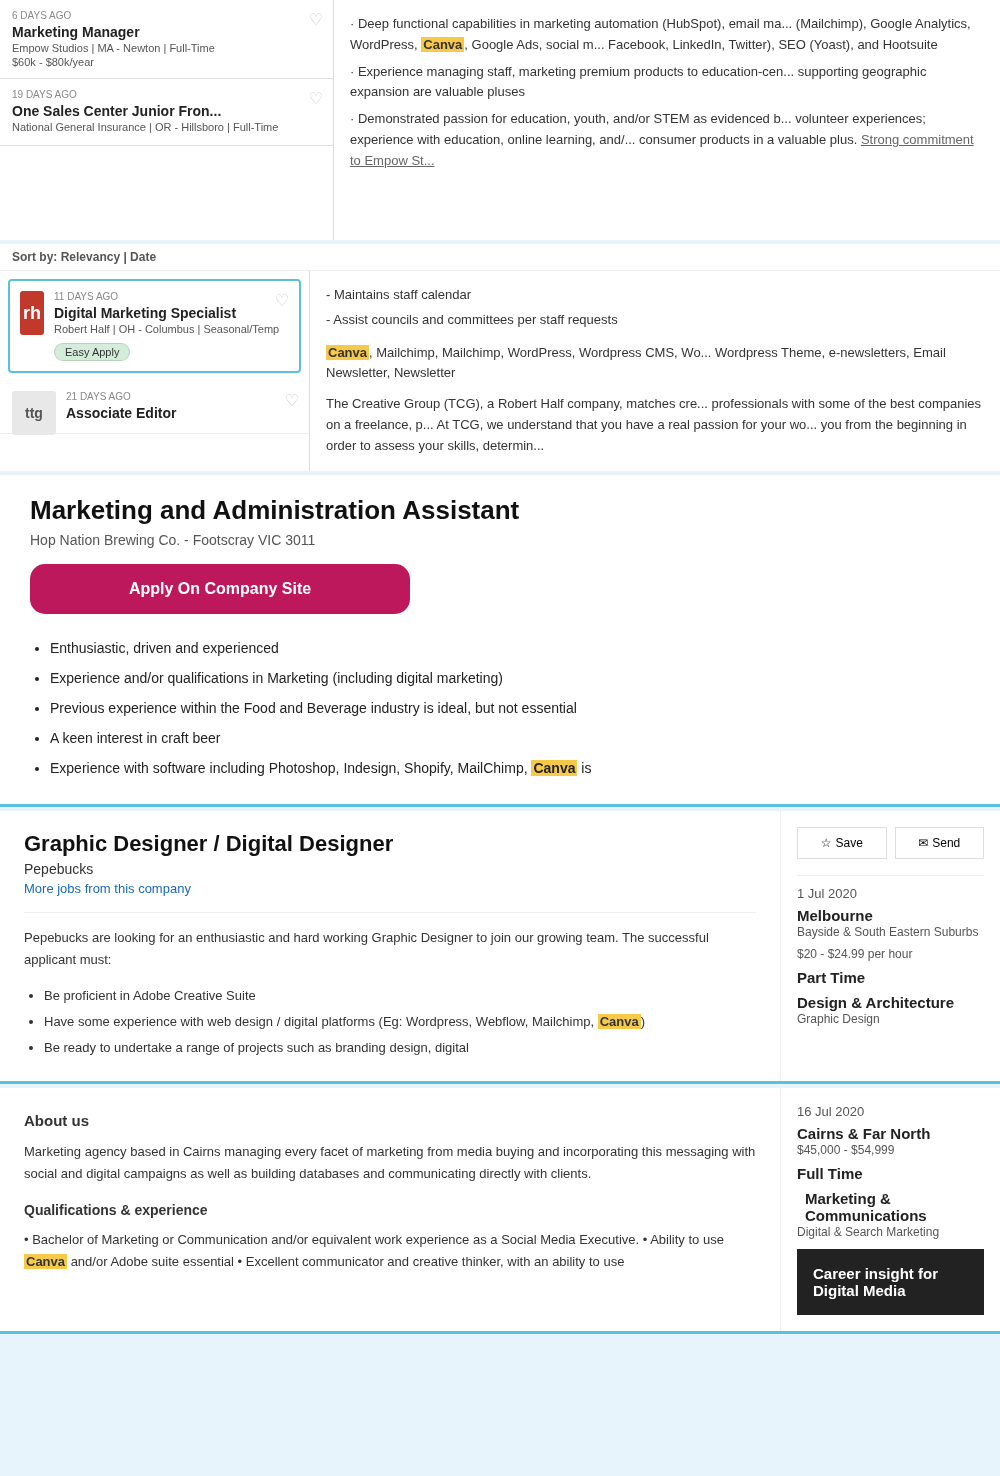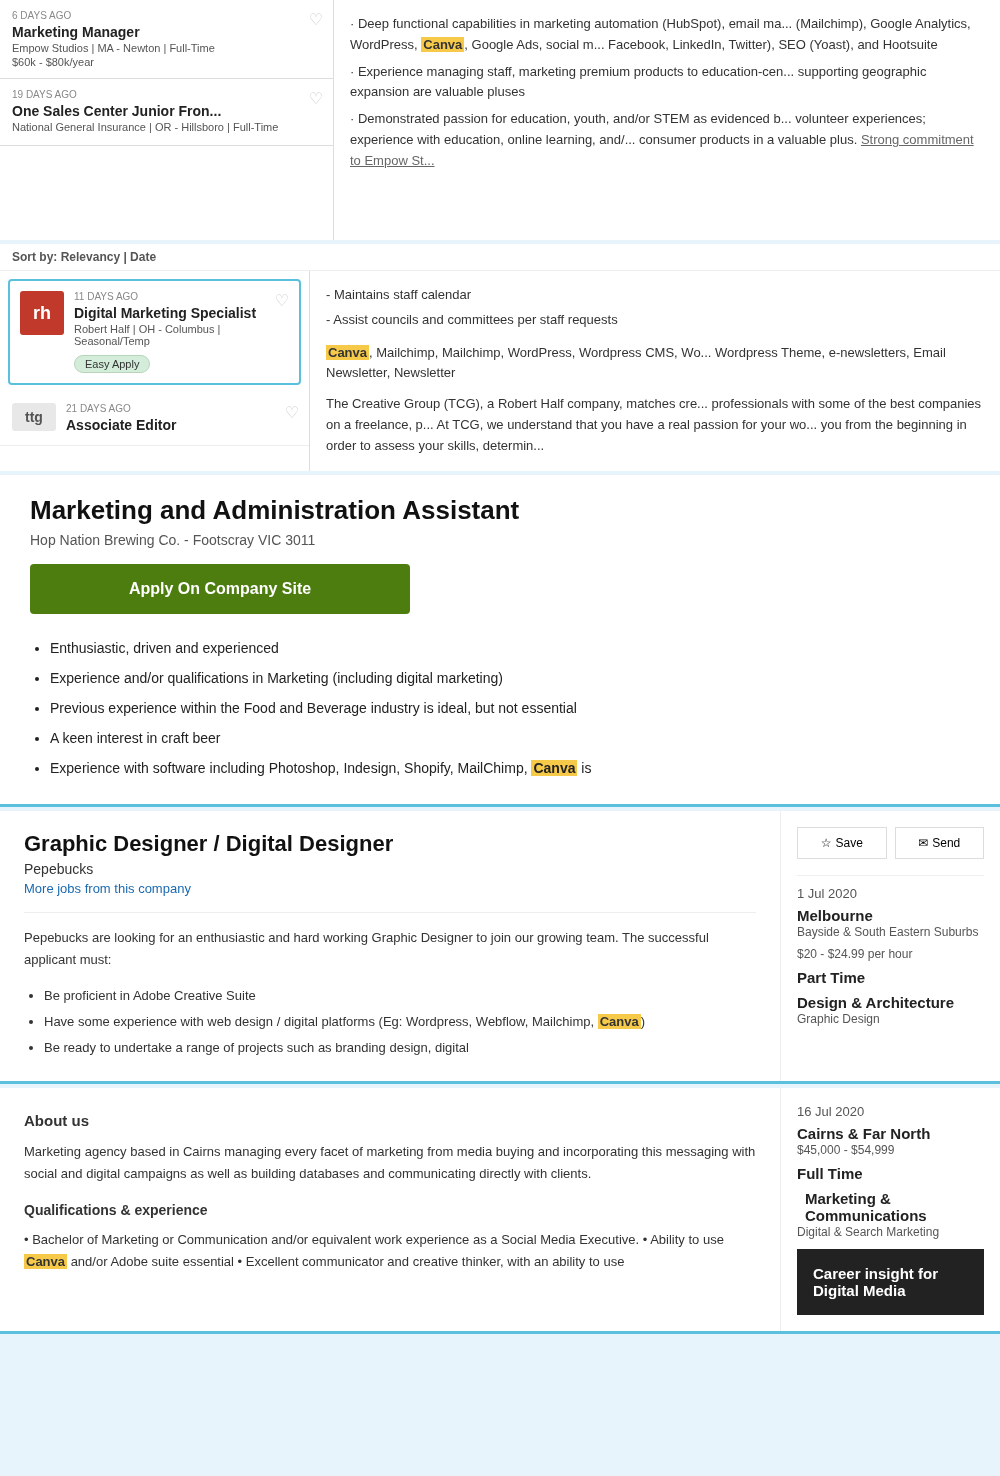--- a/index.html
+++ b/index.html
@@ -22,36 +22,36 @@
     .detail-top li { margin-bottom: 6px; }
     .canva-highlight { background: #f7c948; padding: 0 2px; font-weight: bold; }
 
     
     .sort-bar { background: white; padding: 6px 12px; font-size: 12px; color: #555; border-bottom: 1px solid #eee; }
     .sort-bar span { font-weight: bold; }
 
     
     .job-list-mid { width: 310px; border-right: 1px solid #ddd; }
     .job-card-mid { border: 2px solid #5bc0de; border-radius: 4px; margin: 8px; padding: 10px; position: relative; }
-    .rh-logo { width: 44px; height: 44px; background: #c0392b; display: flex; align-items: center; justify-content: center; color: white; font-weight: bold; font-size: 18px; border-radius: 3px; float: left; margin-right: 10px; }
+    .rh-logo { width: 24px; height: 44px; background: #c0392b; display: flex; align-items: center; justify-content: center; color: white; font-weight: bold; font-size: 18px; border-radius: 3px; float: left; margin-right: 10px; }
     .job-card-info { overflow: hidden; }
     .easy-apply-badge { display: inline-block; background: #d4edda; color: #333; border-radius: 12px; font-size: 11px; padding: 2px 10px; margin-top: 6px; border: 1px solid #b8d4bb; }
     .job-card-assoc { padding: 10px 12px; border-bottom: 1px solid #eee; position: relative; }
-    .assoc-logo { width: 44px; height: 28px; background: #e8e8e8; display: flex; align-items: center; justify-content: center; font-weight: bold; font-size: 14px; color: #555; border-radius: 3px; float: left; margin-right: 10px; }
+    .assoc-logo { width: 44px; height: 44px; background: #e8e8e8; display: flex; align-items: center; justify-content: center; font-weight: bold; font-size: 14px; color: #555; border-radius: 3px; float: left; margin-right: 10px; }
 
     .mid-section { display: flex; }
     .detail-mid { flex: 1; padding: 14px 16px; font-size: 13px; color: #333; line-height: 1.6; overflow: hidden; }
     .keywords-line { font-size: 13px; color: #333; margin-bottom: 10px; }
     .tcg-desc { font-size: 13px; color: #333; line-height: 1.6; }
 
     
     .marketing-section { background: white; padding: 20px 30px 20px 30px; border-bottom: 3px solid #5bc0de; }
     .marketing-title { font-size: 26px; font-weight: bold; color: #111; margin-bottom: 6px; }
     .marketing-company { font-size: 14px; color: #555; margin-bottom: 16px; }
-    .apply-btn { display: block; width: 380px; background: #4d7c0f; color: white; text-align: center; padding: 16px 0; font-size: 16px; font-weight: bold; border: none; border-radius: 4px; cursor: pointer; margin-bottom: 20px; }
+    .apply-btn { display: block; width: 380px; background: #be185d; color: white; text-align: center; padding: 16px 0; font-size: 16px; font-weight: bold; border: none; border-radius: 15px; cursor: pointer; margin-bottom: 20px; }
     .marketing-bullets { padding-left: 20px; font-size: 14px; color: #222; line-height: 2; }
     .marketing-bullets li { margin-bottom: 2px; }
 
     
     .graphic-section { display: flex; background: white; border-bottom: 3px solid #5bc0de; }
     .graphic-left { flex: 1; padding: 20px 24px; }
     .graphic-title { font-size: 22px; font-weight: bold; color: #111; margin-bottom: 4px; }
     .graphic-company { font-size: 14px; color: #333; margin-bottom: 4px; }
     .graphic-more-jobs { font-size: 13px; color: #1a6ab1; cursor: pointer; margin-bottom: 16px; }
     .graphic-desc { font-size: 13px; color: #333; line-height: 1.7; margin-bottom: 12px; }

